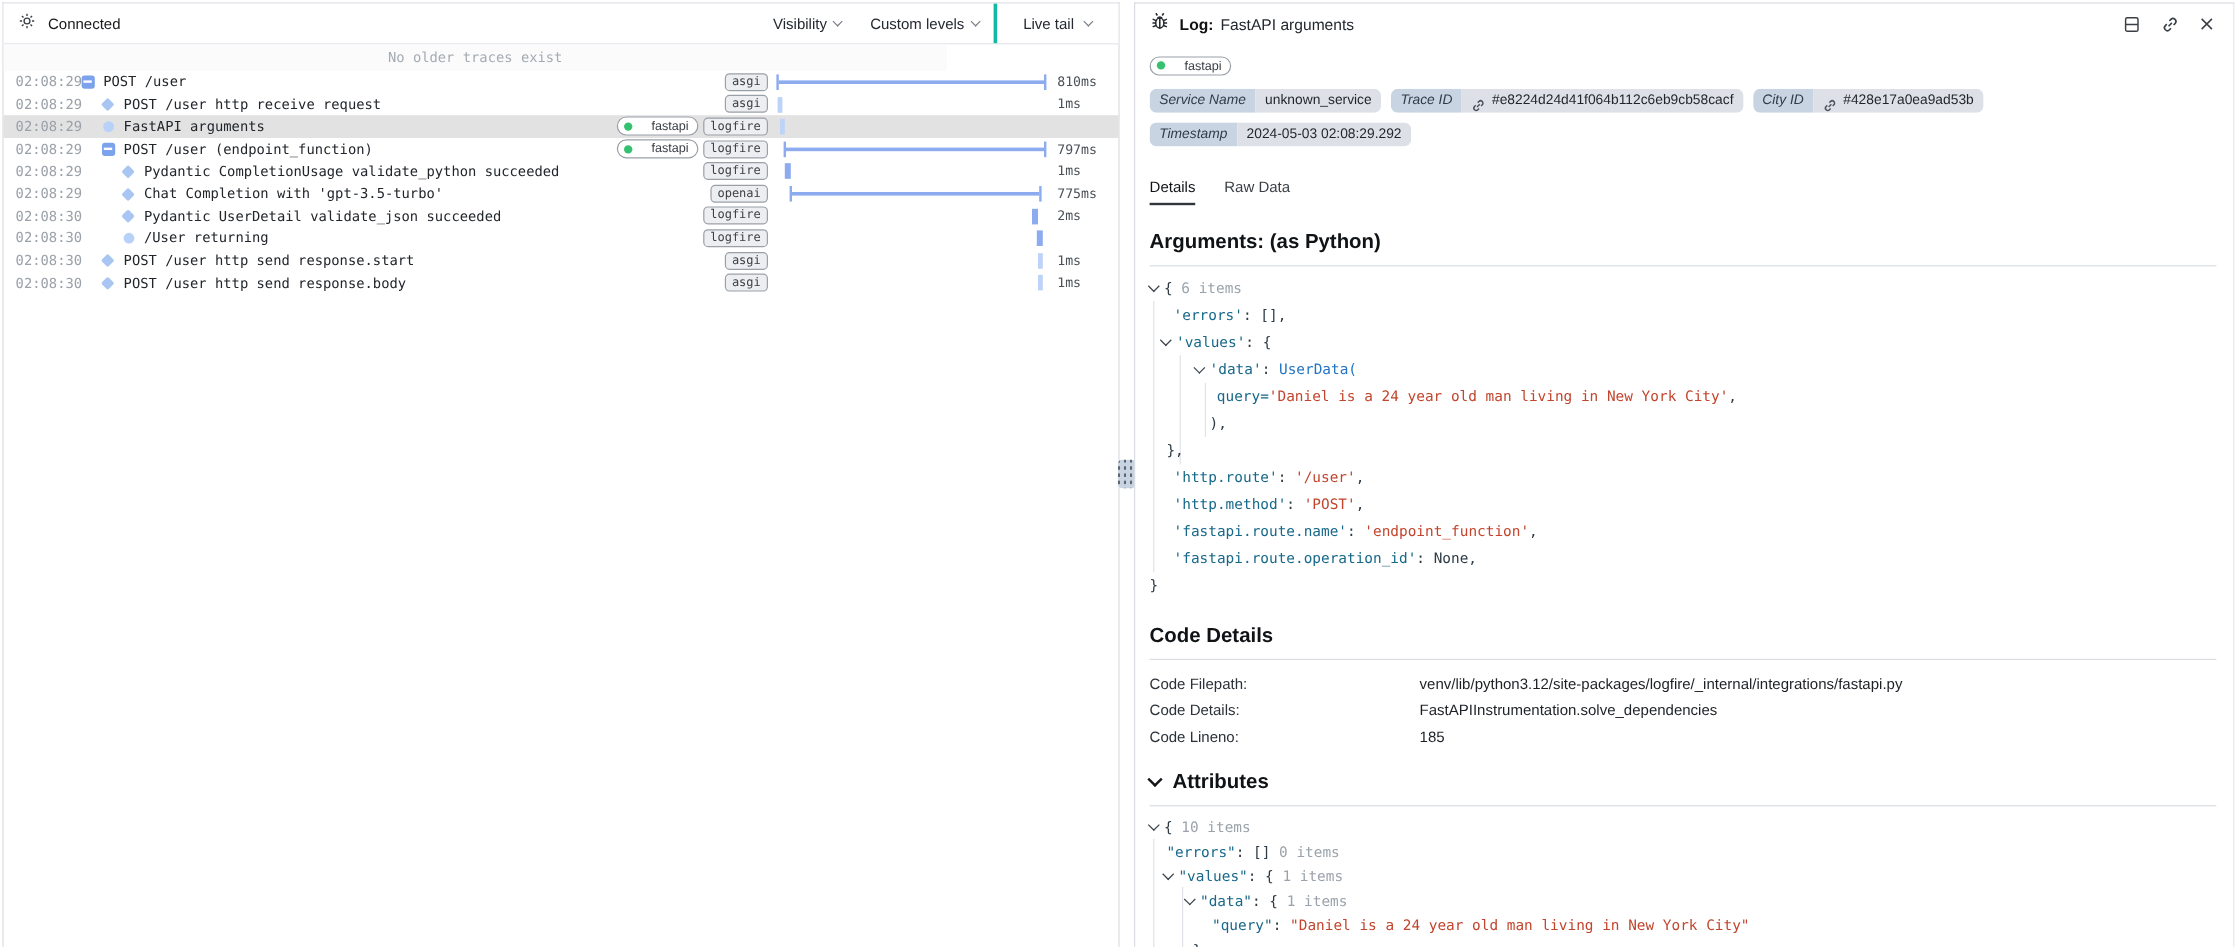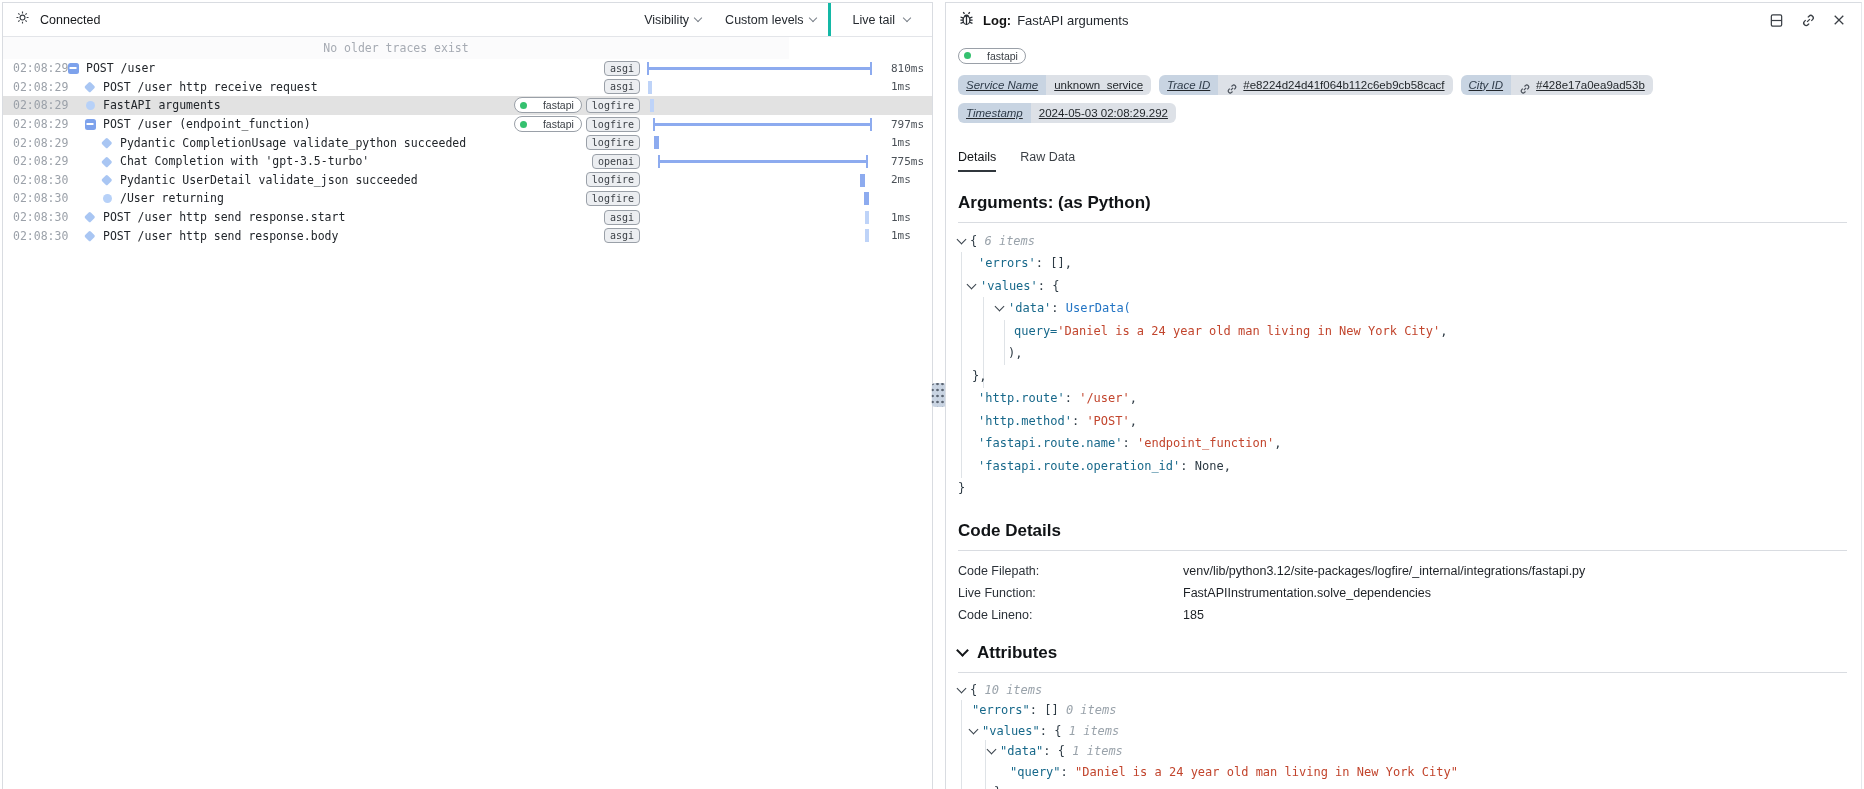--- a/index.html
+++ b/index.html
@@ -43,60 +43,60 @@
            background:#eceef1; border:1px solid #9aa0a8; border-radius:4px; padding:0 5px; line-height:13px; }
   .badge-fastapi { background:#fff; border-radius:999px; display:inline-flex; align-items:center; gap:16px;
                    font-family:"Liberation Sans", sans-serif; font-size:10.5px; padding:0 7px 0 5px; line-height:14px; }
   .dot { width:7px; height:7px; border-radius:50%; background:var(--green-dot,#35c16f); display:inline-block; }
   .t-bar-area { flex:none; width:225px; height:100%; position:relative; }
   .bar-span { position:absolute; top:3px; height:13px;
               border-left:2px solid var(--bar-blue,#8dabef); border-right:2px solid var(--bar-blue,#8dabef); }
   .bar-span::after { content:""; position:absolute; left:0; right:0; top:5px; height:3px; background:var(--bar-blue,#8dabef); }
   .bar-tick { position:absolute; top:3px; width:5px; height:13px; background:var(--bar-blue,#8dabef); }
   .bar-tick.light { background:var(--bar-light,#bed3f8); width:3.5px; }
-  .t-ms { flex:none; width:60px; padding-left:19px; font-size:11px; color:#4b5158; }
+  .t-ms { flex:none; width:60px; padding-left:9px; font-size:11px; color:#4b5158; }
 
   
   .divider { position:absolute; left:933px; top:0; width:12px; height:789px; cursor:col-resize; }
   .grip { position:absolute; left:50%; top:383px; transform:translateX(-50%); width:15px; height:24px;
           background:#c9d4e2; border-radius:4px;
           background-image:radial-gradient(#5b6572 1px, transparent 1.3px);
           background-size:5px 6px; background-position:3.5px 4px; }
 
   
   .right-panel { position:absolute; left:945px; top:2px; width:917px; height:787px; background:#fff;
                  border-top:1px solid #d9dce1; border-left:1px solid #d9dce1; border-right:1px solid #e6e8ec; }
   .rp-header { height:34px; display:flex; align-items:center; gap:8px; padding:0 16px 0 12px; }
   .rp-kind { font-weight:bold; font-size:13px; color:#111; }
   .rp-title { font-size:13px; color:#24292f; margin-left:-2px; }
   .rp-actions { margin-left:auto; display:flex; gap:17px; align-items:center; }
   .rp-actions .act { cursor:pointer; display:flex; align-items:center; }
 
   .rp-body { padding:6px 14px 0 12px; }
   .tag-row { margin-top:2px; }
-  .chips { margin-top:11px; display:flex; flex-wrap:wrap; gap:8px; max-width:880px;text-decoration:underline; }
+  .chips { margin-top:11px; display:flex; flex-wrap:wrap; gap:8px; max-width:880px; }
   .chip { display:flex; font-size:11.5px; border-radius:6px; overflow:hidden; line-height:20px; }
   .chip-label { font-style:italic; background:#c8d4e2; color:#2e3b49; padding:0 8px; }
   .chip-value { background:#dde1e7; color:#1f2428; padding:0 8px; display:flex; align-items:flex-end; gap:5px; }
 
   .tabs { margin-top:27px; display:flex; gap:24px; }
   .tab { font-size:12.5px; color:#3a3f45; padding-bottom:6px; cursor:pointer; }
   .tab.active { color:#101316; border-bottom:2px solid #30363c; }
 
   h2.section { font-size:17px; font-weight:bold; color:#101316; margin-top:21px; }
   hr.sep { border:none; border-top:1px solid #d9dce1; margin-top:9px; }
 
   .tree { position:relative; margin-top:7px; font-family:"DejaVu Sans Mono", monospace;
           font-size:12px; color:#2d3a44; }
   .tree .code-line { line-height:22.5px; white-space:pre; position:relative; }
   #attr-tree .code-line { line-height:20.5px; }
   .tk-key { color:var(--key-teal,#17688a); }
   .tk-str { color:var(--string-red,#c2452d); }
   .tk-cls { color:var(--class-blue,#2274c4); }
-  .tk-it  { color:var(--muted-italic,#9aa3ab); font-style:italic; }
+  .tk-it  { color:var(--muted-italic,#9aa3ab); }
   .tk-pn  { color:#2d3a44; }
   .tree-chevron { display:inline-block; width:7px; height:7px; border-left:1.5px solid #39434c;
                   border-bottom:1.5px solid #39434c; transform:rotate(-45deg); margin:0 5px 2px 0; cursor:pointer; }
   .guide { position:absolute; width:1px; background:#dfe3e7; }
 
   .kv { margin-top:9px; font-size:12.5px; }
   .kv-row { display:flex; line-height:22px; }
   .kv-label { width:225px; color:#2b3138; flex:none; }
   .kv-value { color:#1d2126; }
 
@@ -390,21 +390,21 @@
 
     <h2 class="section">Code Details</h2>
     <hr class="sep">
     <div class="kv">
   <div class="kv-row">
     <span class="kv-label">Code Filepath:</span>
     <span class="kv-value">venv/lib/python3.12/site-packages/logfire/_internal/integrations/fastapi.py</span>
   </div>
 
   <div class="kv-row">
-    <span class="kv-label">Live Function:</span>
+    <span class="kv-label">Code Details:</span>
     <span class="kv-value">FastAPIInstrumentation.solve_dependencies</span>
   </div>
 
   <div class="kv-row">
     <span class="kv-label">Code Lineno:</span>
     <span class="kv-value">185</span>
   </div>
 </div>
 
     <div class="attr-head">

